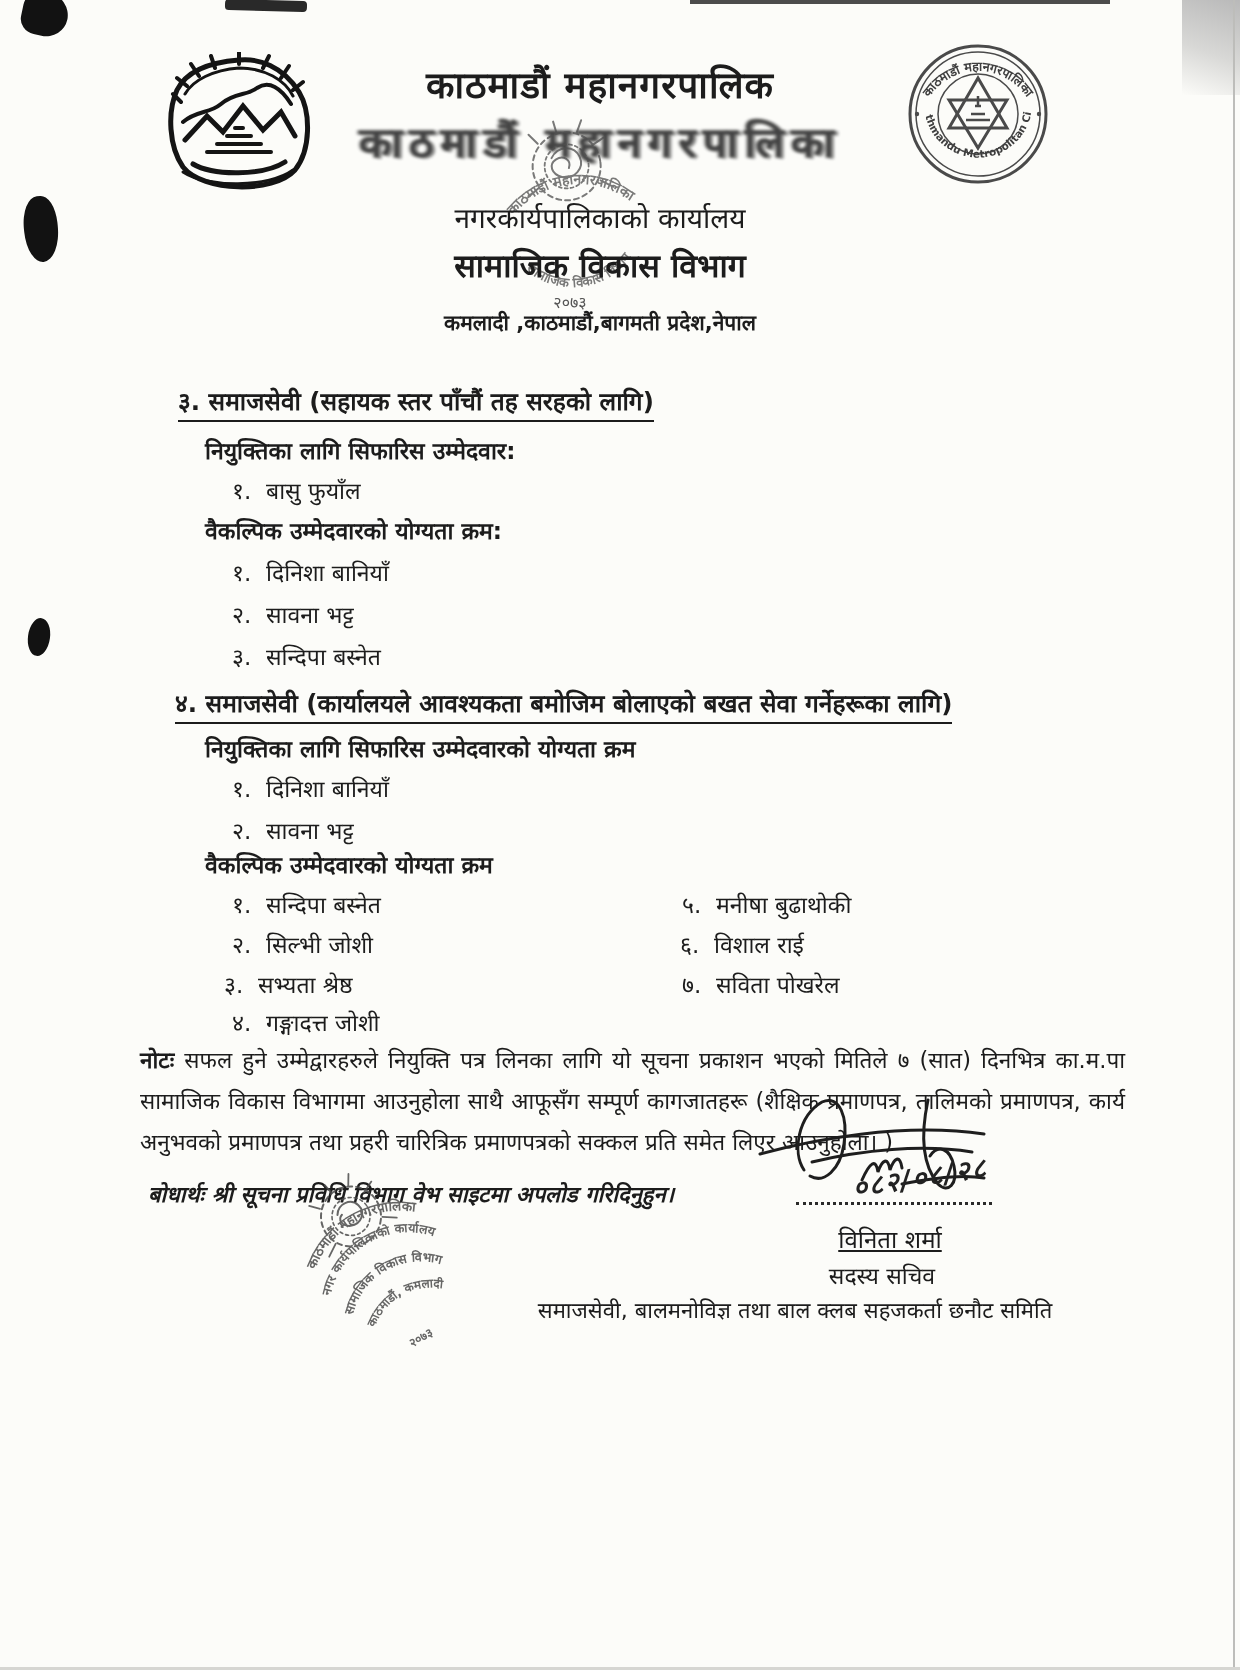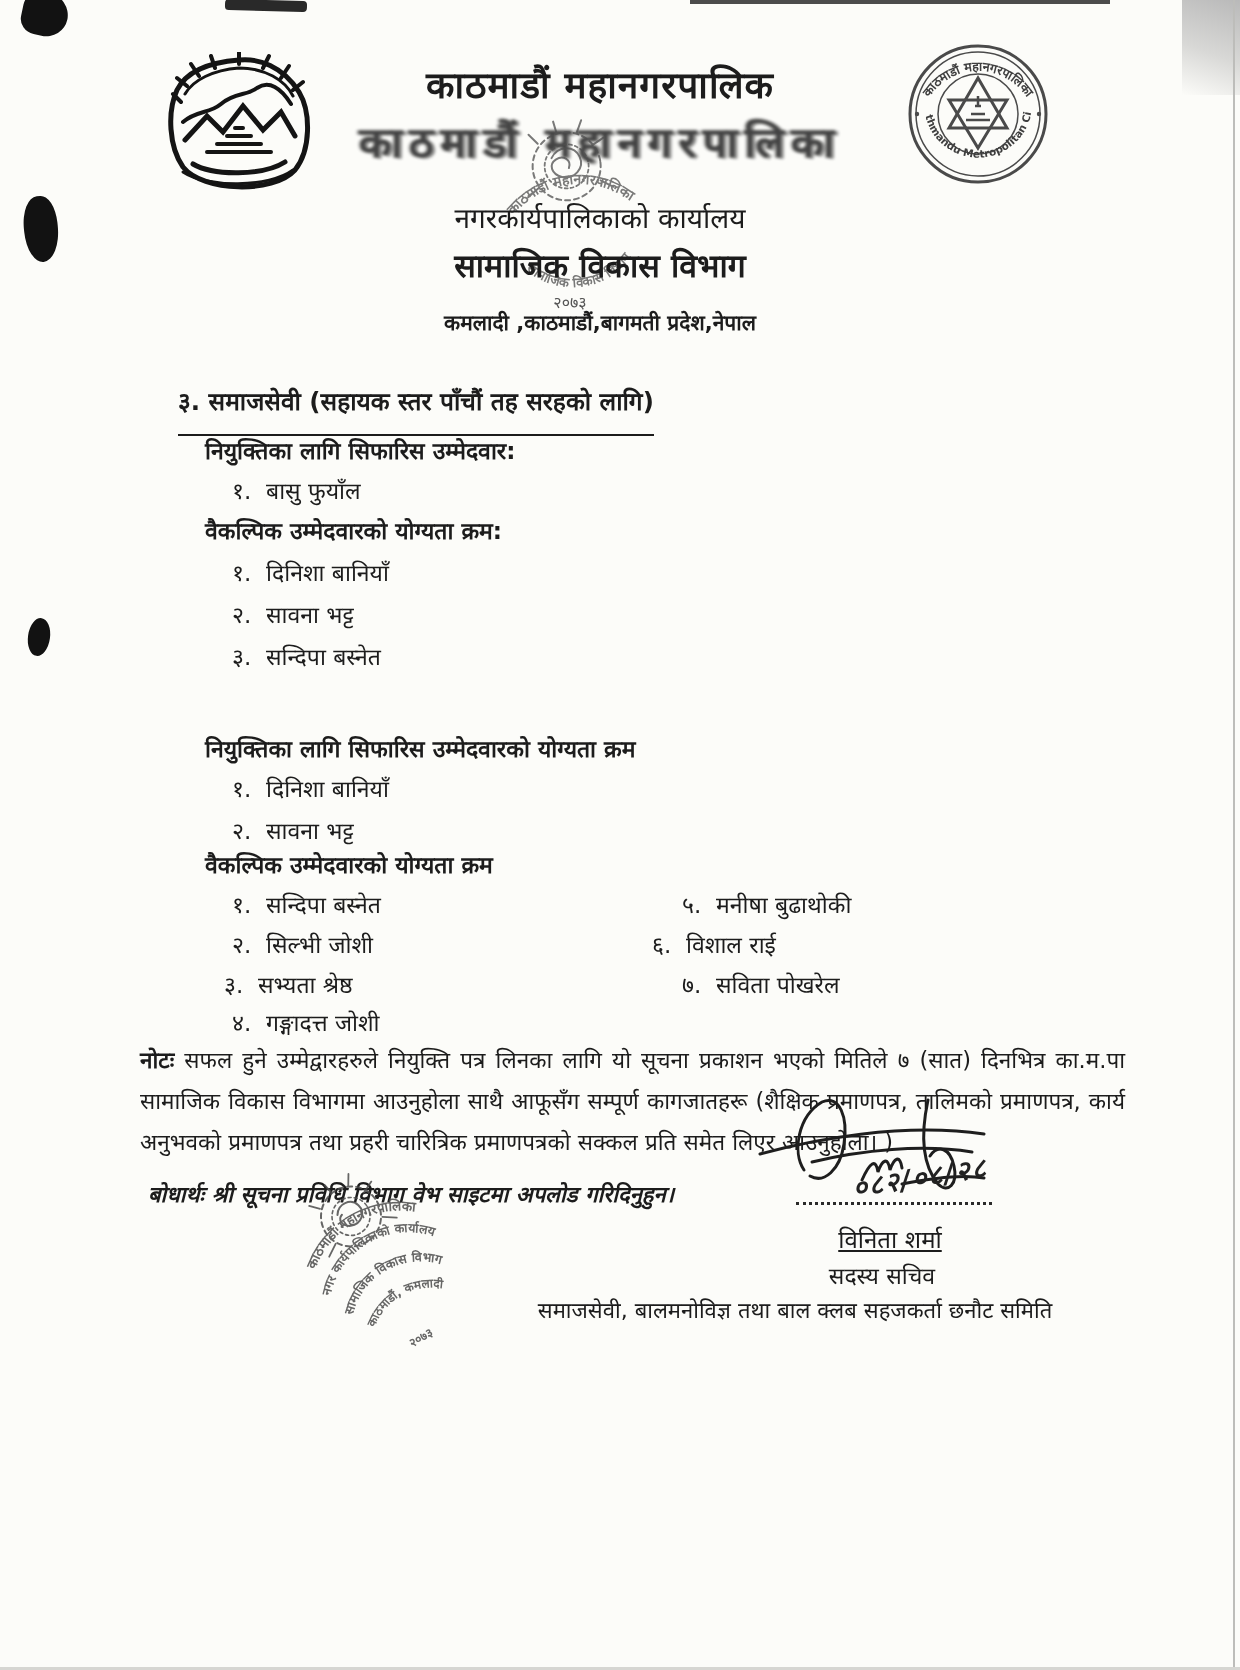--- a/index.html
+++ b/index.html
@@ -15,21 +15,21 @@
   .ghost{
     font-size:42px; font-weight:700; letter-spacing:7px; opacity:.82; color:#1a1a1a;
     filter:blur(1.6px); transform:scaleX(1.06);
     text-shadow:3px 1px 0 rgba(20,20,20,.55), -2px 0 0 rgba(20,20,20,.35);
     white-space:nowrap;
   }
   .office{font-size:28px; font-weight:400;}
   .dept{font-size:32px; font-weight:700;}
   .yr{font-size:16px; color:#555;}
   .addr{font-size:21px; font-weight:600;}
-  .sec-head{font-size:24.5px; font-weight:700; border-bottom:2.5px solid #1c1c1c; padding-bottom:18px; white-space:nowrap;}
+  .sec-head{font-size:24.5px; font-weight:700; border-bottom:2.5px solid #1c1c1c; padding-bottom:4px; white-space:nowrap;}
   .sub{font-size:23px; font-weight:700;}
   .item{font-size:23px; white-space:nowrap;}
   .item .num{display:inline-block; min-width:34px;}
   .para{font-size:22.5px; line-height:41px; text-align:justify;}
   .bodh{font-size:22px; font-weight:700; font-style:italic;}
   .dotline{border-bottom:3.5px dotted #2a2a2a; width:196px; height:22px;}
   .sig-name{font-size:24px;}
   .sig-title{font-size:23px;}
   .sig-comm{font-size:22px; white-space:nowrap;text-align:center;}
   .hand-date{
@@ -147,20 +147,23 @@
   <div class="abs item" style="left:232px; top:556px;">
     <span class="num">१.</span><span>दिनिशा बानियाँ</span>
   </div>
   <div class="abs item" style="left:232px; top:598px;">
     <span class="num">२.</span><span>सावना भट्ट</span>
   </div>
   <div class="abs item" style="left:232px; top:640px;">
     <span class="num">३.</span><span>सन्दिपा बस्नेत</span>
   </div>
 
+  <div class="abs" style="left:175px; top:686px;">
+    <span class="sec-head">४. समाजसेवी (कार्यालयले आवश्यकता बमोजिम बोलाएको बखत सेवा गर्नेहरूका लागि)</span>
+  </div>
   <div class="abs sub" style="left:205px; top:732px;">नियुक्तिका लागि सिफारिस उम्मेदवारको योग्यता क्रम</div>
   <div class="abs item" style="left:232px; top:772px;">
     <span class="num">१.</span><span>दिनिशा बानियाँ</span>
   </div>
   <div class="abs item" style="left:232px; top:814px;">
     <span class="num">२.</span><span>सावना भट्ट</span>
   </div>
   <div class="abs sub" style="left:205px; top:848px;">वैकल्पिक उम्मेदवारको योग्यता क्रम</div>
 
   <div class="abs item" style="left:232px; top:888px;">
@@ -172,21 +175,21 @@
   <div class="abs item" style="left:224px; top:968px;">
     <span class="num">३.</span><span>सभ्यता श्रेष्ठ</span>
   </div>
   <div class="abs item" style="left:232px; top:1006px;">
     <span class="num">४.</span><span>गङ्गादत्त जोशी</span>
   </div>
 
   <div class="abs item" style="left:682px; top:888px;">
     <span class="num">५.</span><span>मनीषा बुढाथोकी</span>
   </div>
-  <div class="abs item" style="left:652px; top:928px;">
+  <div class="abs item" style="left:680px; top:928px;">
     <span class="num">६.</span><span>विशाल राई</span>
   </div>
   <div class="abs item" style="left:682px; top:968px;">
     <span class="num">७.</span><span>सविता पोखरेल</span>
   </div>
 
   <div class="abs para" style="left:140px; top:1040px; width:985px;">
     <b>नोटः</b>
     <span>सफल हुने उम्मेद्वारहरुले नियुक्ति पत्र लिनका लागि यो सूचना प्रकाशन भएको मितिले ७ (सात) दिनभित्र का.म.पा सामाजिक विकास विभागमा आउनुहोला साथै आफूसँग सम्पूर्ण कागजातहरू (शैक्षिक प्रमाणपत्र, तालिमको प्रमाणपत्र, कार्य अनुभवको प्रमाणपत्र तथा प्रहरी चारित्रिक प्रमाणपत्रको सक्कल प्रति समेत लिएर आउनुहोला। )</span>
   </div>

